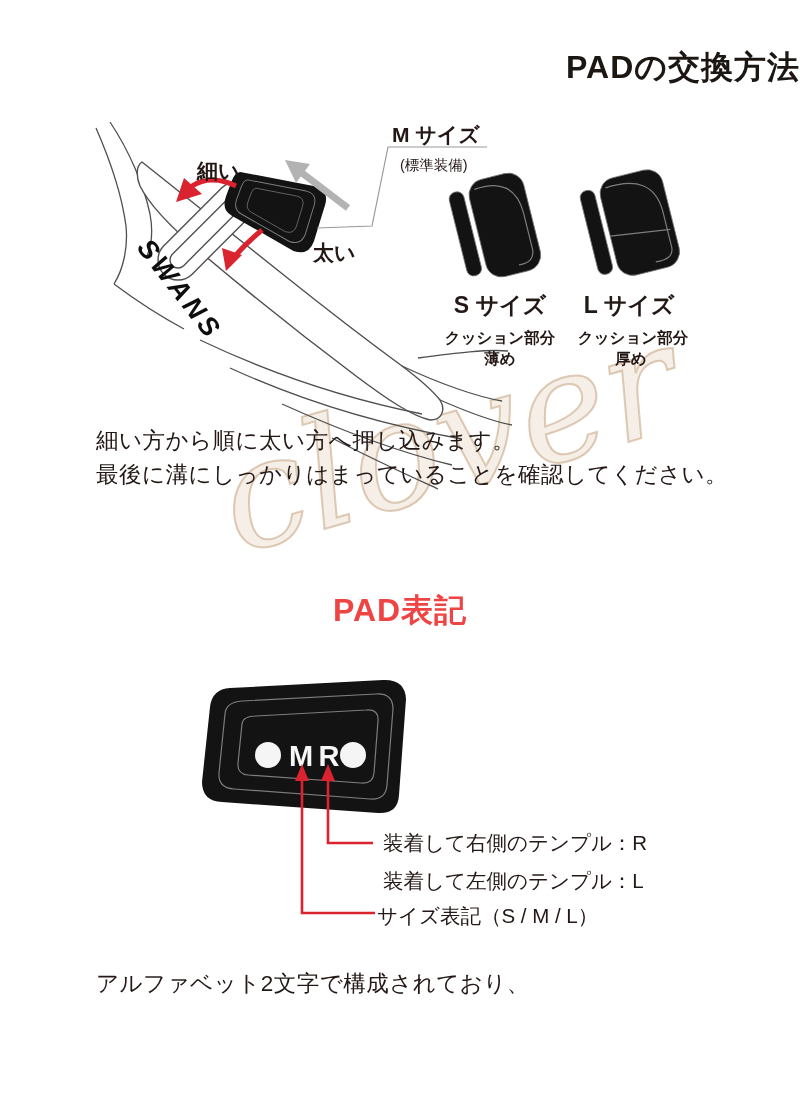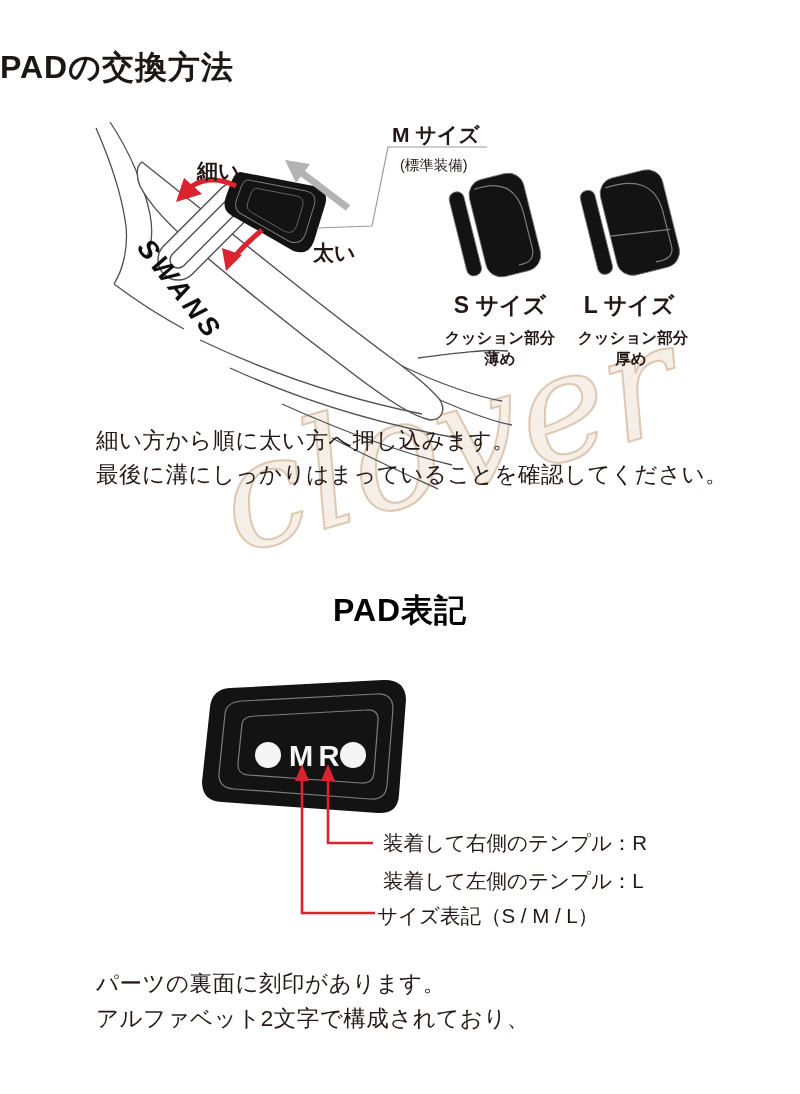--- a/index.html
+++ b/index.html
@@ -10,26 +10,26 @@
   .layer{position:absolute;}
   .watermark{
     left:225px;top:350px;width:560px;height:240px;
     font-family:"DejaVu Serif",serif;font-style:italic;font-size:150px;line-height:150px;
     transform:rotate(-16deg);
     color:rgba(210,180,145,0.22);
     -webkit-text-stroke:2px rgba(197,163,126,0.55);
     pointer-events:none;user-select:none;z-index:0;
   }
   .h-main{
-    left:0;top:46px;width:800px;text-align:left;
+    left:0;top:46px;width:800px;text-align:right;
     font-size:32px;font-weight:700;letter-spacing:1px;color:#1d1714;z-index:2;
   }
   .h-sub{
     left:0;top:589px;width:800px;text-align:center;
-    font-size:32px;font-weight:700;letter-spacing:1px;color:#000000;z-index:2;
+    font-size:32px;font-weight:700;letter-spacing:1px;color:#ef4444;z-index:2;
   }
   .para{z-index:2;font-size:22.5px;color:#231815;letter-spacing:0.5px;}
   .para .line{white-space:nowrap;}
   .para1{left:96px;top:424px;}
   .para1 .line{line-height:34px;}
   .para2{left:96px;top:966px;}
   .para2 .line{line-height:35px;}
   svg{position:absolute;z-index:1;overflow:visible;}
   .sketch{stroke:#4f4f4f;stroke-width:1.3;fill:none;}
   .sketch-fill{stroke:#4f4f4f;stroke-width:1.4;fill:#ffffff;}
@@ -148,15 +148,14 @@
     <polyline class="red-s" stroke-width="2.6" points="152,124 152,258 225,258"></polyline>
     <polygon class="red-f" points="152,109 145,126 159,126"></polygon>
   </g>
 
   <text class="t" x="233" y="195" font-size="20.5">装着して右側のテンプル：R</text>
   <text class="t" x="233" y="233" font-size="20.5">装着して左側のテンプル：L</text>
   <text class="t" x="227" y="268" font-size="20.5">サイズ表記（S / M / L）</text>
 </svg>
 
 <div class="layer para para2">
-  <div class="line">パーツの裏面に刻印があります。</div>
   <div class="line">アルファベット2文字で構成されており、</div>
 </div>
 
 </body></html>

